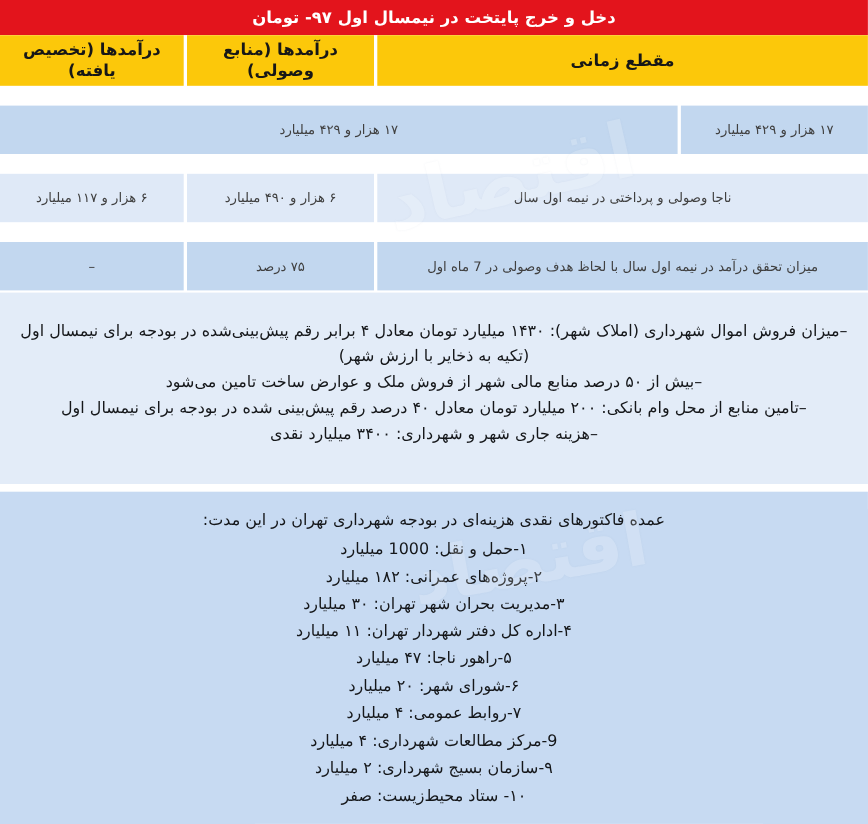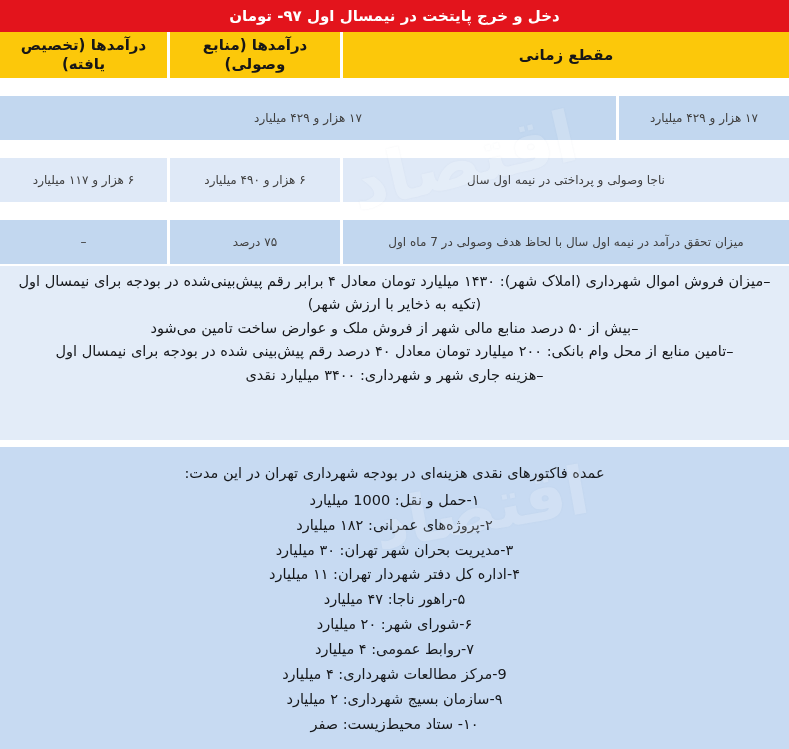--- a/index.html
+++ b/index.html
@@ -70,21 +70,21 @@
     font-size:15px;
     color:#171717;
   }
   .body-a .cell{ background:#c2d7ef; }
   .body-b .cell{ background:#dfe9f7; }
 
   
   .notes{
     flex:1 1 auto;
     background:#e3ecf8;
-    padding:4px 14px 6px 14px;
+    padding:24px 14px 6px 14px;
     box-sizing:border-box;
     text-align:center;
     font-size:14.5px;
     line-height:1.62;
     color:#15171a;
   }
   .notes p{ margin:0; }
 
   .gap{ height:7px; background:#ffffff; flex:0 0 auto; }
 

